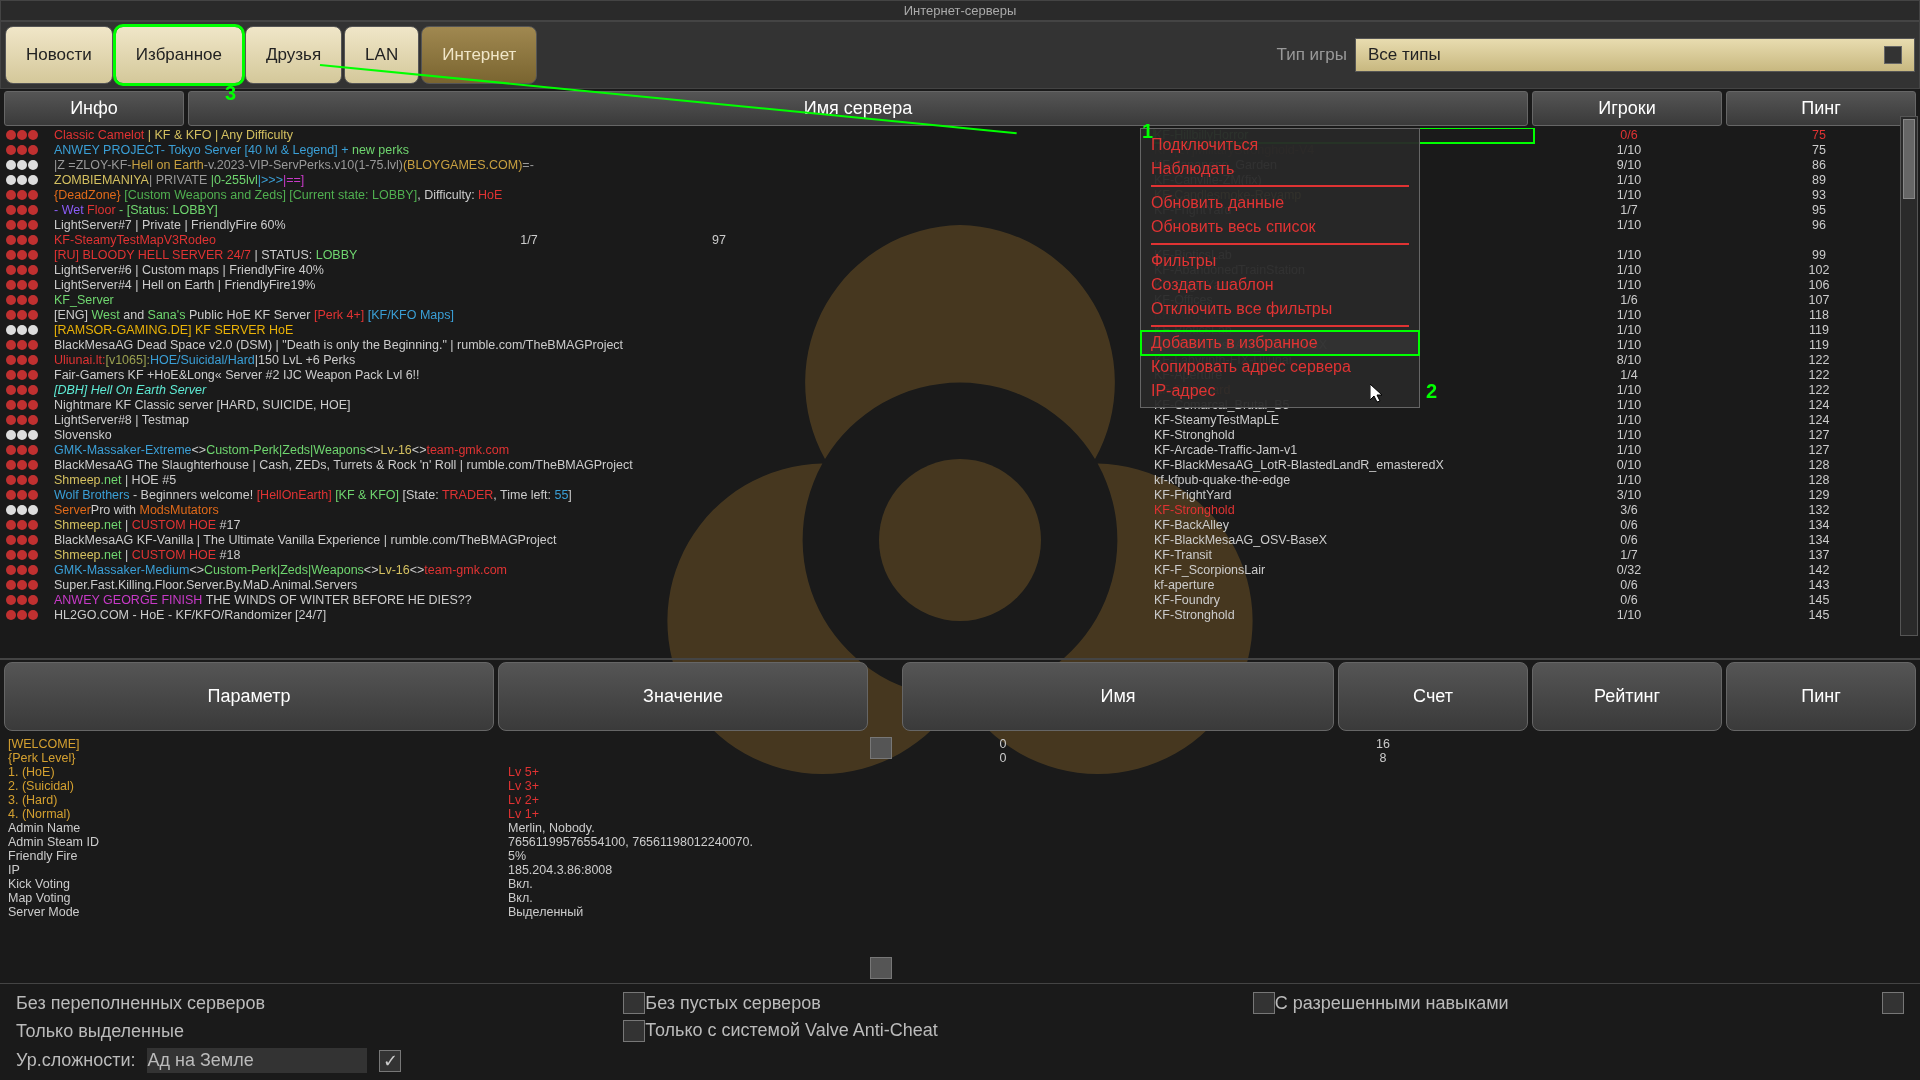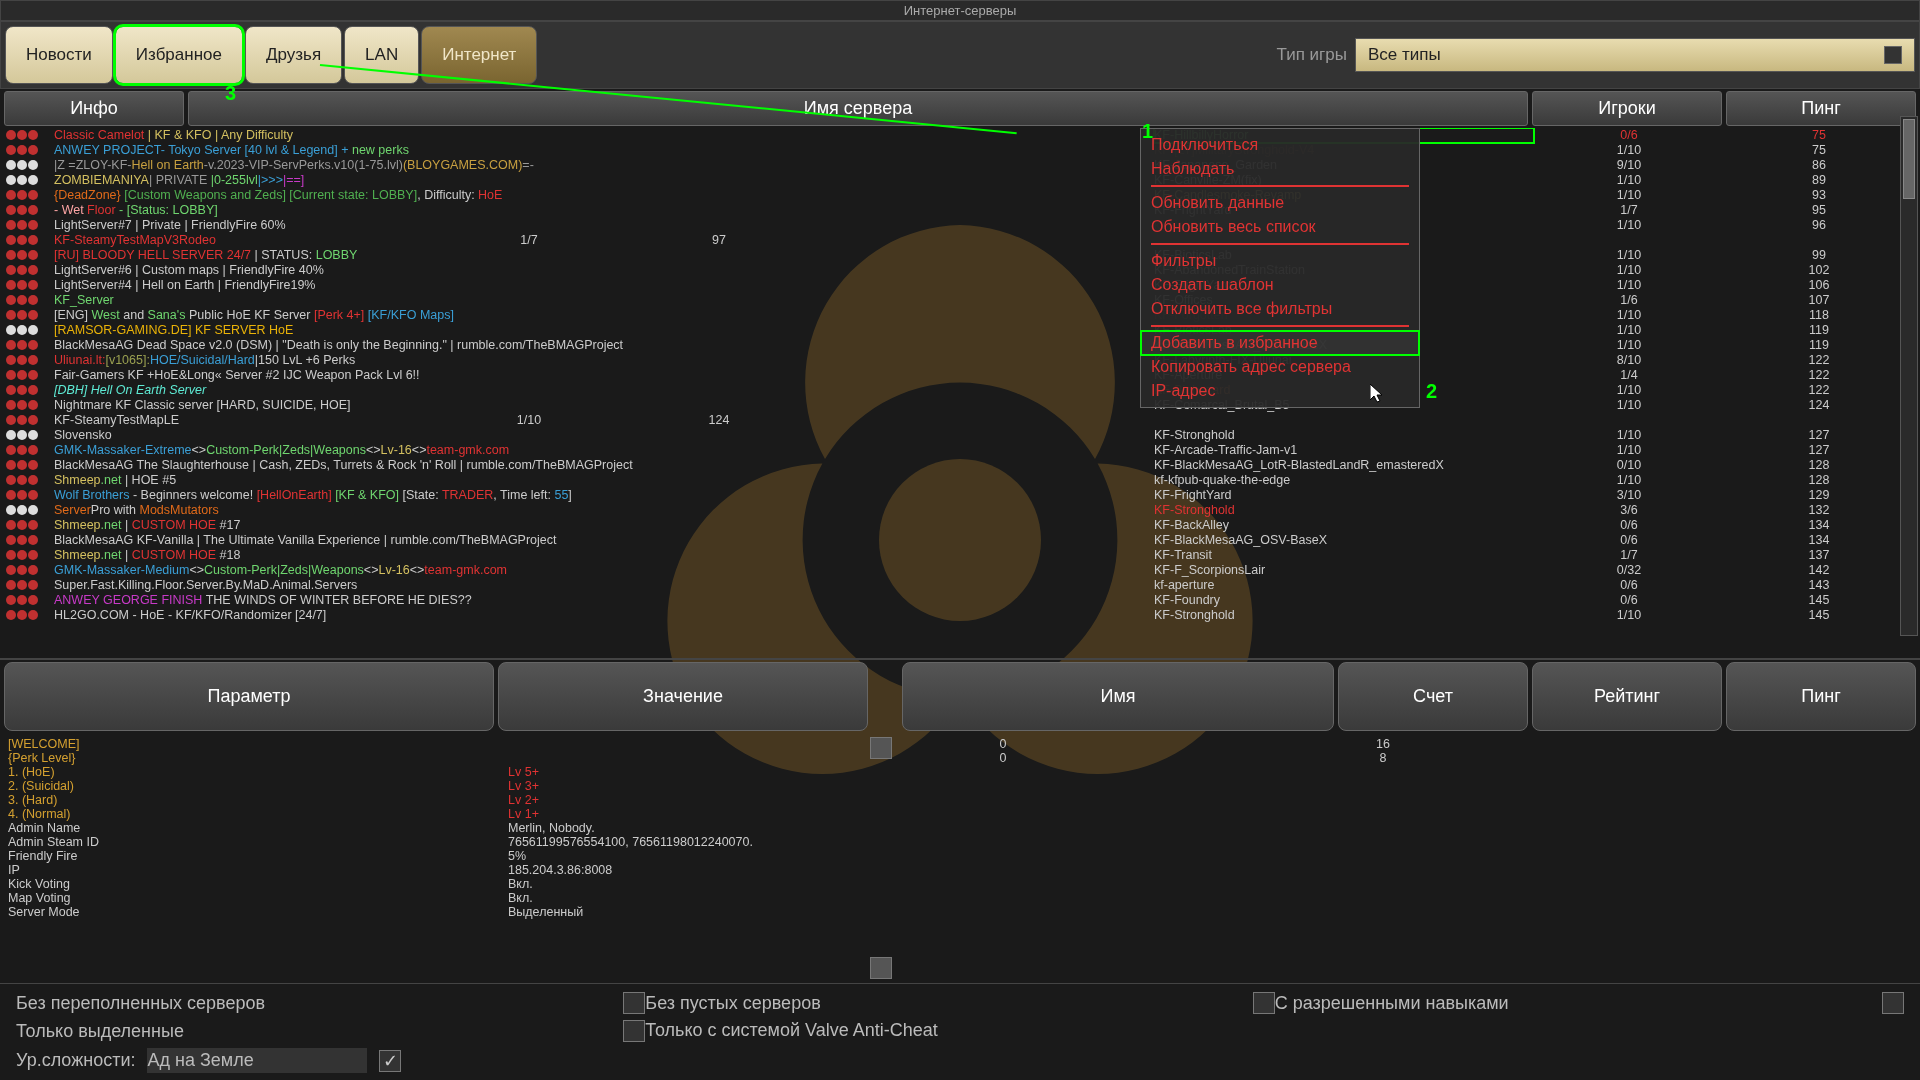--- a/index.html
+++ b/index.html
@@ -168,21 +168,21 @@
         <div class="sr-map" style="color: rgb(212, 192, 96);">KF-Candlesmoke-Revamp</div>
         <div class="sr-players">1/10</div>
         <div class="sr-ping">93</div>
       </div>
       <div class="server-row">
         <div class="sr-icons">
           <div class="skull red"></div>
           <div class="skull red"></div>
           <div class="skull red"></div>
         </div>
-        <div class="sr-name"><span style="color: #fca5a5;">- Wet </span><span style="color: rgb(224, 51, 51);">Floor</span><span style="color: rgb(111, 214, 111);"> -    [Status: LOBBY]</span></div>
+        <div class="sr-name"><span style="color: #8b5cf6;">- Wet </span><span style="color: rgb(224, 51, 51);">Floor</span><span style="color: rgb(111, 214, 111);"> -    [Status: LOBBY]</span></div>
         <div class="sr-map">KF-FrightYard</div>
         <div class="sr-players">1/7</div>
         <div class="sr-ping">95</div>
       </div>
       <div class="server-row">
         <div class="sr-icons">
           <div class="skull red"></div>
           <div class="skull red"></div>
           <div class="skull red"></div>
         </div>
@@ -321,20 +321,21 @@
         <div class="sr-map">KF-Comarcal_Brutal_B5</div>
         <div class="sr-players">1/10</div>
         <div class="sr-ping">124</div>
       </div>
       <div class="server-row">
         <div class="sr-icons">
           <div class="skull red"></div>
           <div class="skull red"></div>
           <div class="skull red"></div>
         </div>
+        <div class="sr-name"><span style="color: rgb(204, 204, 204);">LightServer#8 | Testmap</span></div>
         <div class="sr-map">KF-SteamyTestMapLE</div>
         <div class="sr-players">1/10</div>
         <div class="sr-ping">124</div>
       </div>
       <div class="server-row">
         <div class="sr-icons">
           <div class="skull white"></div>
           <div class="skull white"></div>
           <div class="skull white"></div>
         </div>

